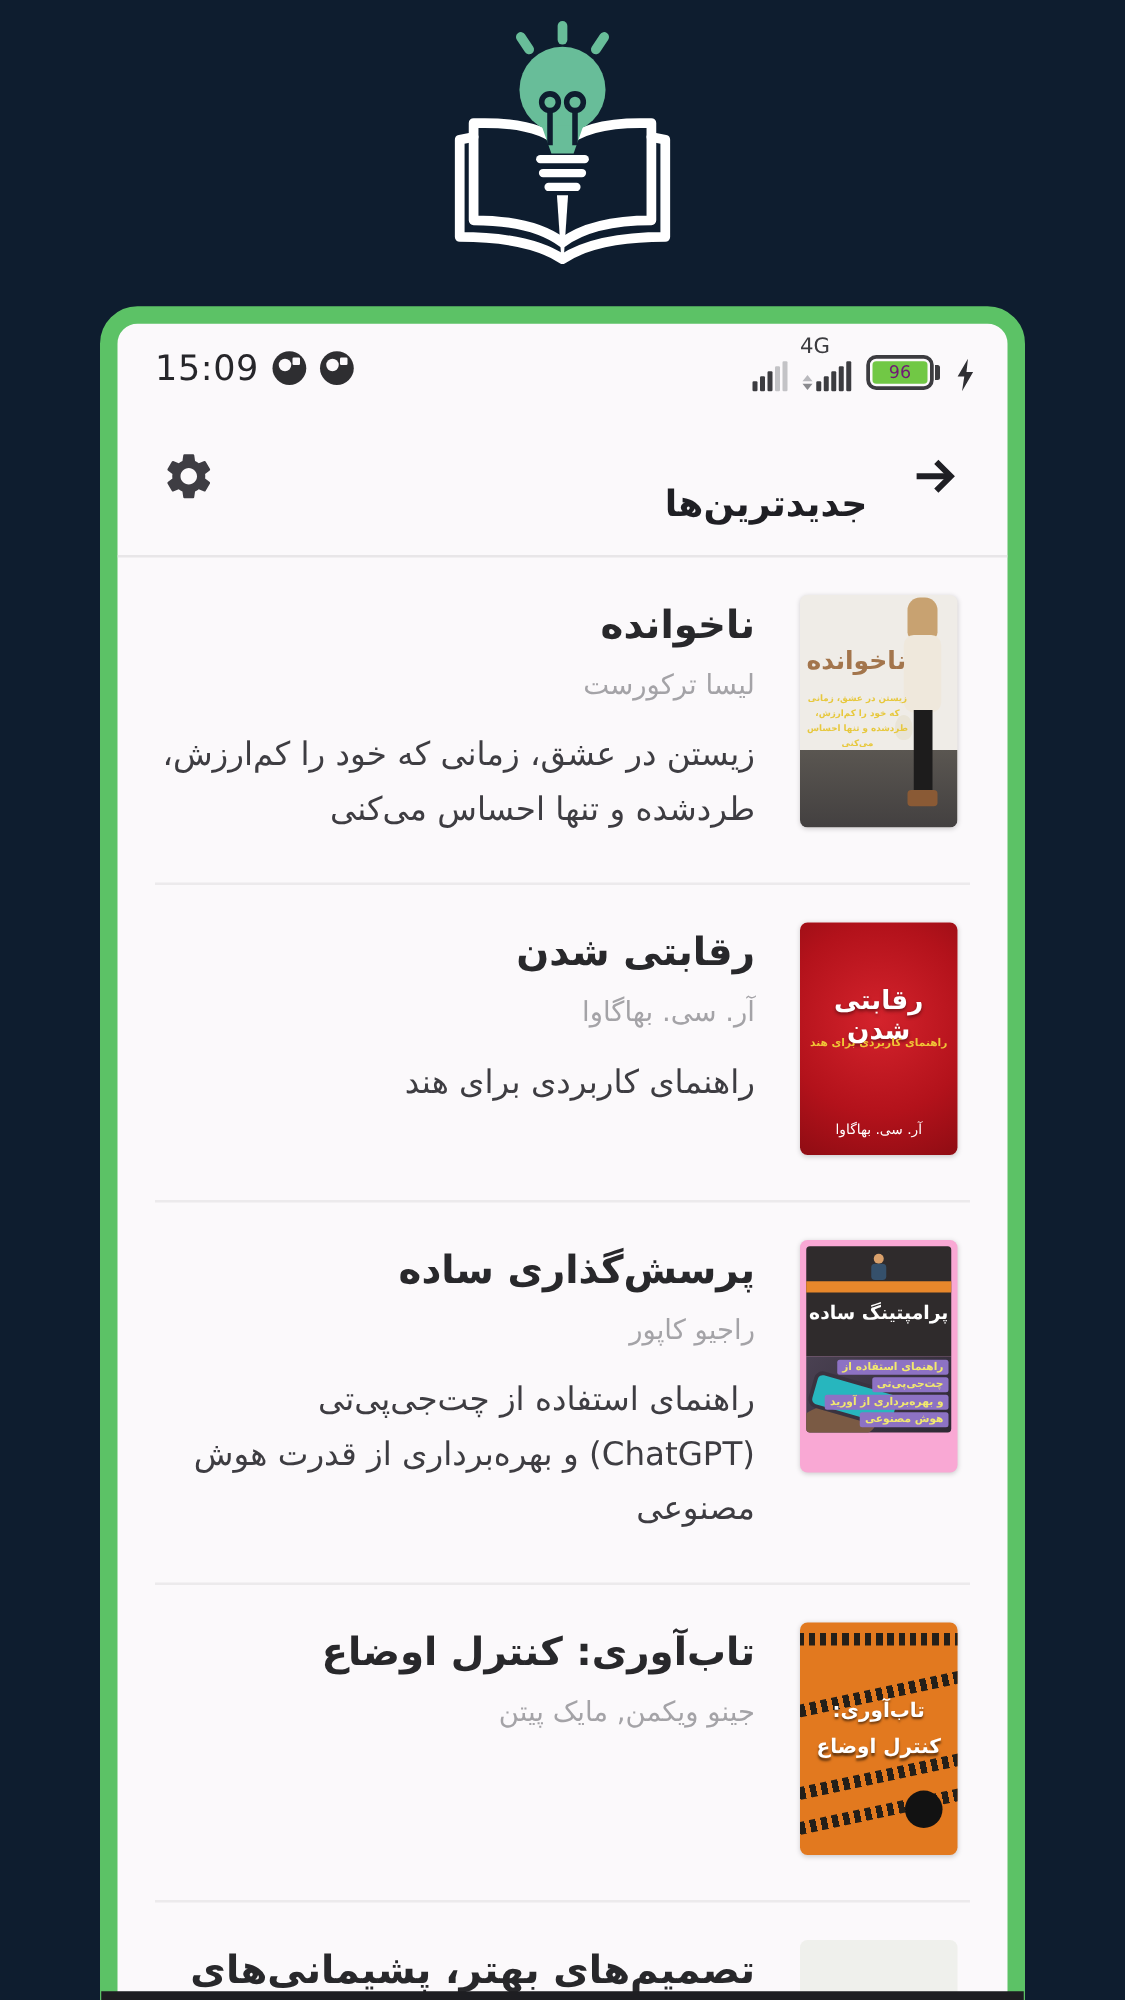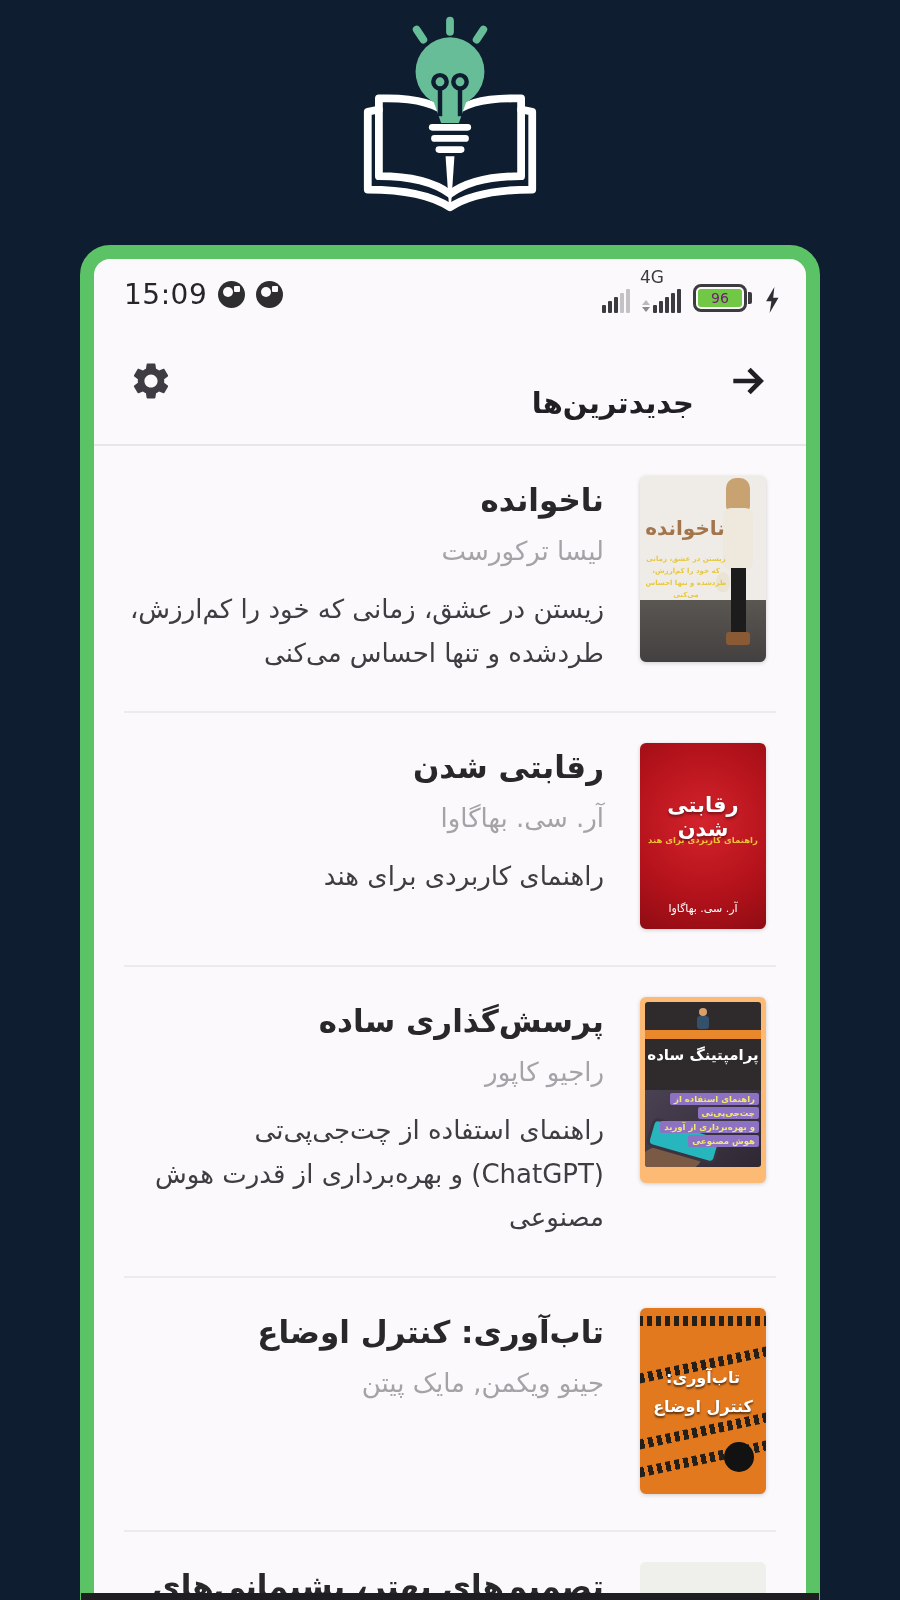--- a/index.html
+++ b/index.html
@@ -46,48 +46,48 @@
   .back-btn { width:48px; height:48px; display:flex; align-items:center; justify-content:center; margin-right:-6px; margin-left:30px; cursor:pointer; }
   .header-divider { height:2px; background:#E8E6E8; }
 
   
   .book-item { display:flex; direction:rtl; gap:36px; padding:30px 40px 36px 26px; }
   .item-divider { height:2px; background:#ECEAEC; margin:0 30px; }
   .cover { flex:0 0 126px; height:186px; border-radius:6px; overflow:hidden; position:relative;
            box-shadow:0 1px 4px rgba(0,0,0,.18); direction:rtl; }
   .info { flex:1; padding-top:4px; min-width:0; }
   .b-title { font-size:31px; font-weight:bold; color:#28282b; line-height:1.35; }
-  .b-author { font-size:26px; color:#A4A3A7; margin-top:14px; }
+  .b-author { font-size:22px; color:#A4A3A7; margin-top:14px; }
   .b-desc { font-size:26px; color:#3E3D42; margin-top:22px; line-height:1.68; }
 
   
   .c1 { background:#efece7; }
   .c1 .ground { position:absolute; left:0; right:0; bottom:0; height:62px; background:linear-gradient(#5a5651,#434040); }
   .c1 .figure-hair { position:absolute; right:16px; top:2px; width:24px; height:34px; background:#C8A271; border-radius:10px 10px 6px 6px; }
   .c1 .figure-body { position:absolute; right:13px; top:32px; width:30px; height:62px; background:#EFE8DC; border-radius:8px; }
   .c1 .figure-legs { position:absolute; right:20px; top:92px; width:15px; height:66px; background:#1d1c1c; }
   .c1 .figure-boots { position:absolute; right:16px; top:156px; width:24px; height:13px; background:#8a5a35; border-radius:3px; }
   .c1 .flowers { position:absolute; right:36px; top:96px; width:14px; height:20px; background:#e9e4d6; border-radius:50% 50% 40% 40%; }
   .c1 .c1-title { position:absolute; top:40px; left:2px; width:86px; text-align:center; font-size:20px; font-weight:bold; color:#A3754C; }
   .c1 .c1-sub { position:absolute; top:78px; left:2px; width:88px; text-align:center; font-size:7px; line-height:1.7; color:#E7C83D; font-weight:bold; }
 
   
   .c2 { background:radial-gradient(circle at 50% 42%, #D4232C 0%, #B3121B 60%, #8F0C13 100%); }
   .c2 .c2-title { position:absolute; top:50px; left:0; right:0; text-align:center; font-size:21px; font-weight:bold; color:#fff; text-shadow:0 2px 3px rgba(0,0,0,.45); }
   .c2 .c2-sub { position:absolute; top:92px; left:0; right:0; text-align:center; font-size:8.5px; font-weight:bold; color:#F0C437; }
   .c2 .c2-author { position:absolute; bottom:14px; left:0; right:0; text-align:center; font-size:11px; color:#fff; }
 
   
-  .c3 { background:#fdba74; padding:5px; }
+  .c3 { background:#f9a8d4; padding:5px; }
   .c3 .c3-top { height:88px; background:#2F2B2C; border-radius:3px 3px 0 0; position:relative; }
   .c3 .c3-stripe { position:absolute; top:28px; left:0; right:0; height:9px; background:#E8872B; }
   .c3 .c3-head { position:absolute; top:6px; left:50%; margin-left:-4px; width:8px; height:8px; border-radius:50%; background:#d9a06b; }
   .c3 .c3-body { position:absolute; top:14px; left:50%; margin-left:-6px; width:12px; height:13px; border-radius:3px; background:#35506b; }
   .c3 .c3-title { position:absolute; top:44px; left:0; right:0; text-align:center; font-size:15px; font-weight:bold; color:#fff; }
-  .c3 .c3-bottom { height:77px; background:linear-gradient(135deg,#4A4152,#2E2833); position:relative; border-radius:0 0 3px 3px; overflow:hidden; }
+  .c3 .c3-bottom { height:61px; background:linear-gradient(135deg,#4A4152,#2E2833); position:relative; border-radius:0 0 3px 3px; overflow:hidden; }
   .c3 .c3-phone { position:absolute; bottom:14px; left:6px; width:66px; height:24px; background:#27B6BE; border-radius:4px; transform:rotate(16deg); box-shadow:0 0 0 3px #3a3340; }
   .c3 .c3-hand { position:absolute; bottom:-6px; left:-4px; width:60px; height:28px; background:#7a5a44; border-radius:50%; }
   .c3 .c3-lines { position:absolute; top:3px; right:2px; display:flex; flex-direction:column; align-items:flex-start; gap:2px; direction:rtl; }
   .c3 .c3-lines span { background:#8D72C4; color:#F2E96E; font-size:8.5px; font-weight:bold; padding:1px 4px; border-radius:2px; white-space:nowrap; }
 
   
   .c4 { background:#E2791F; }
   .c4 .track { position:absolute; left:-20px; right:-20px; height:10px;
                background:repeating-linear-gradient(90deg,#241f19 0 5px, transparent 5px 9px); }
   .c4 .t1 { top:8px; transform:none; }

